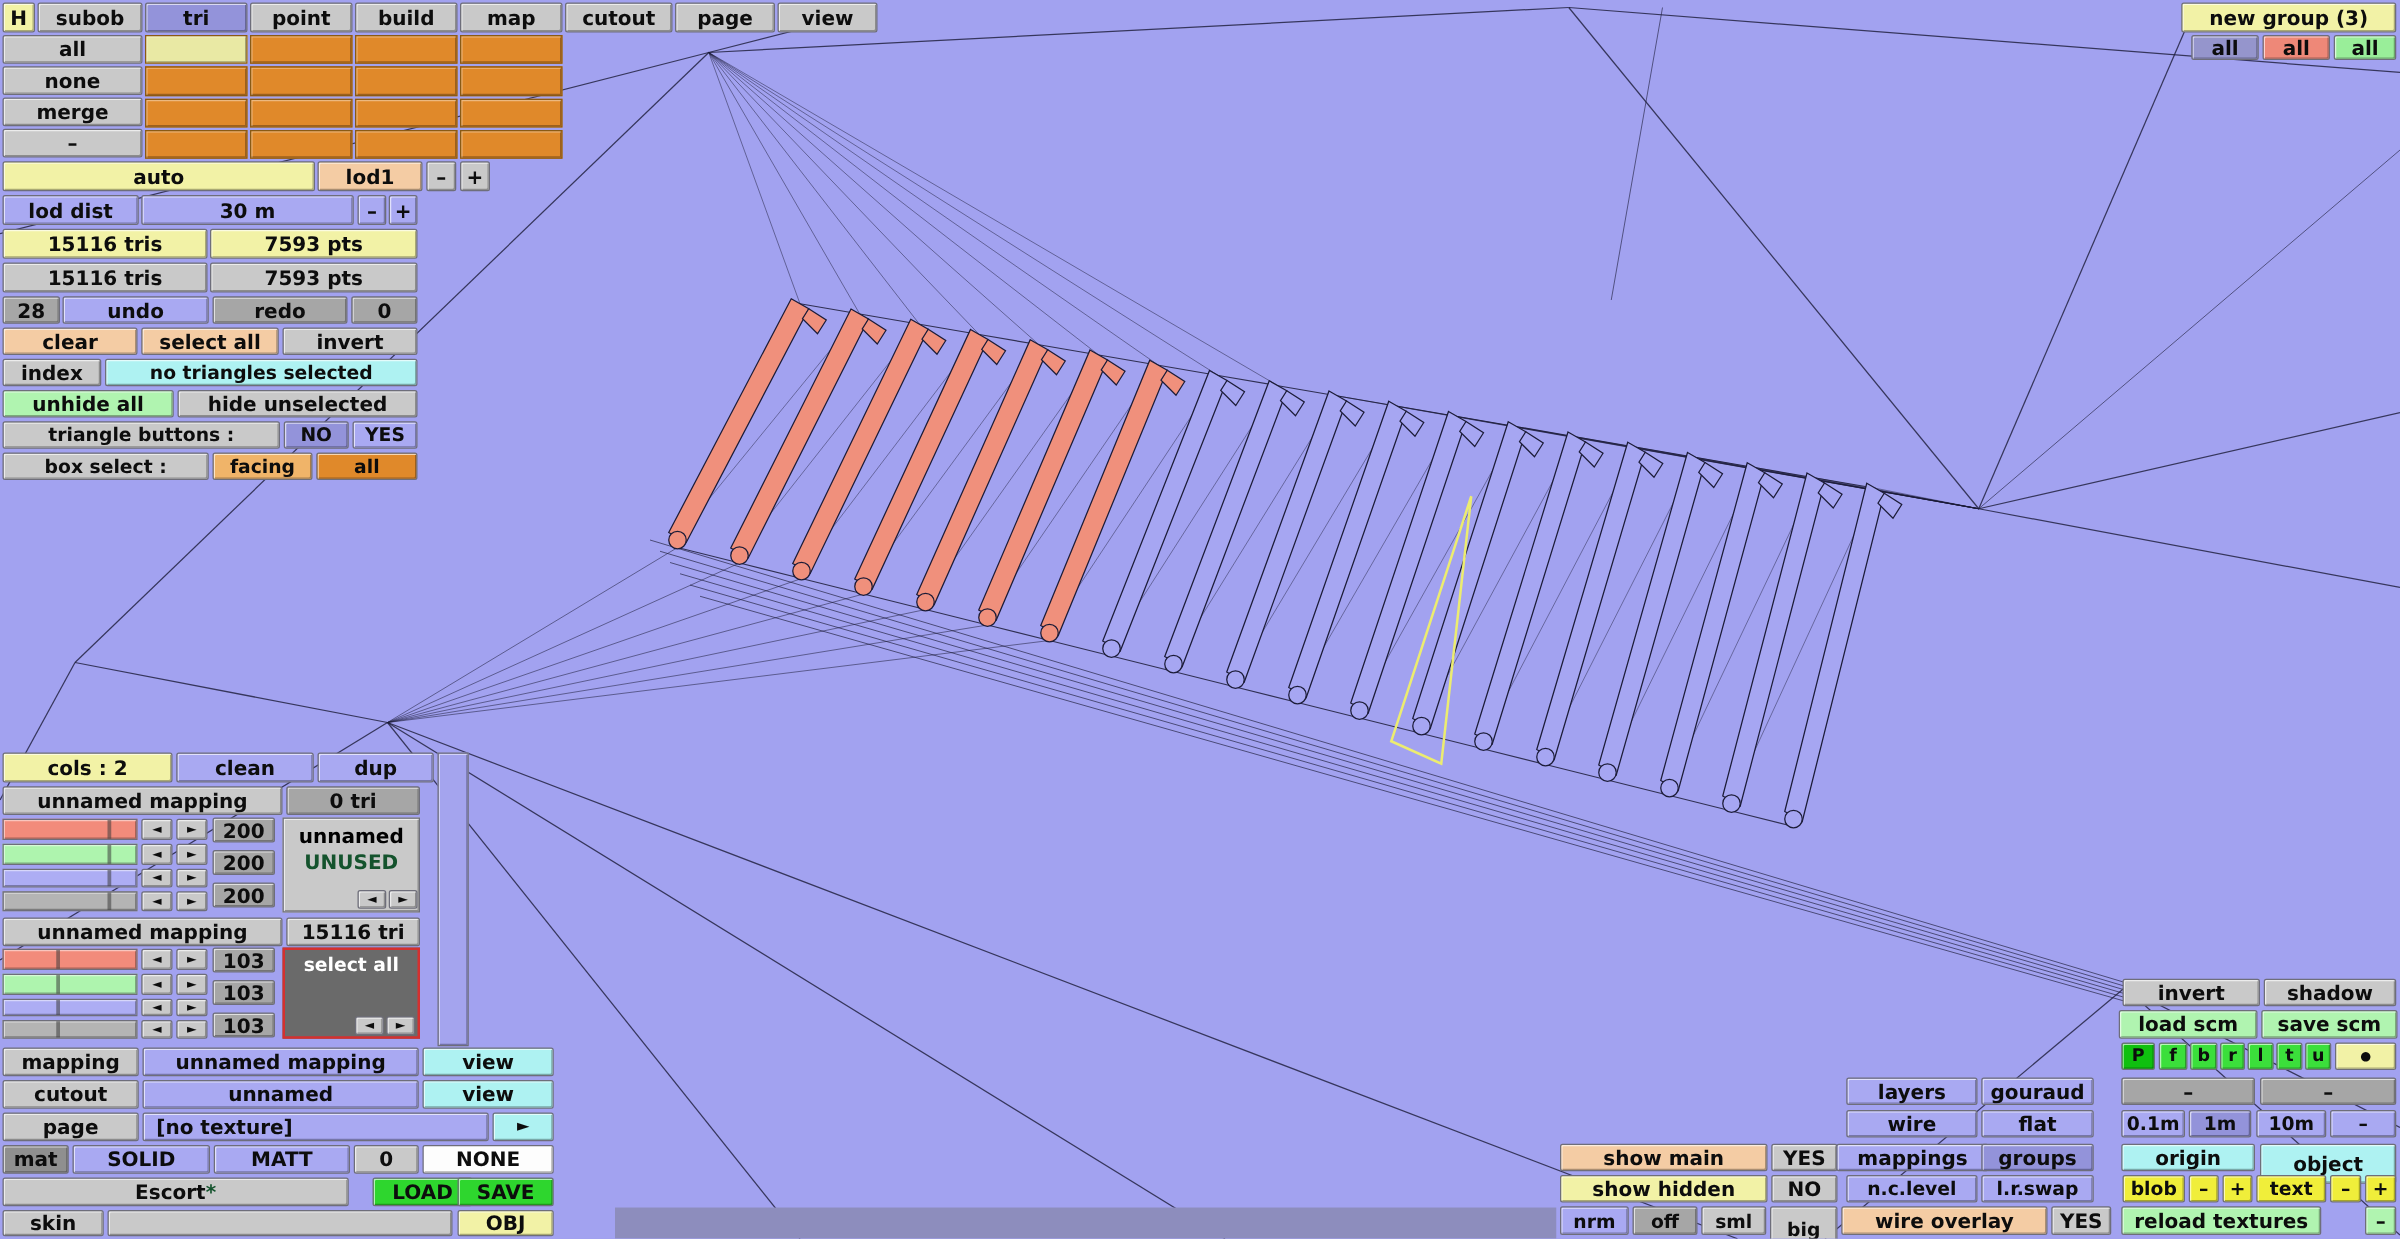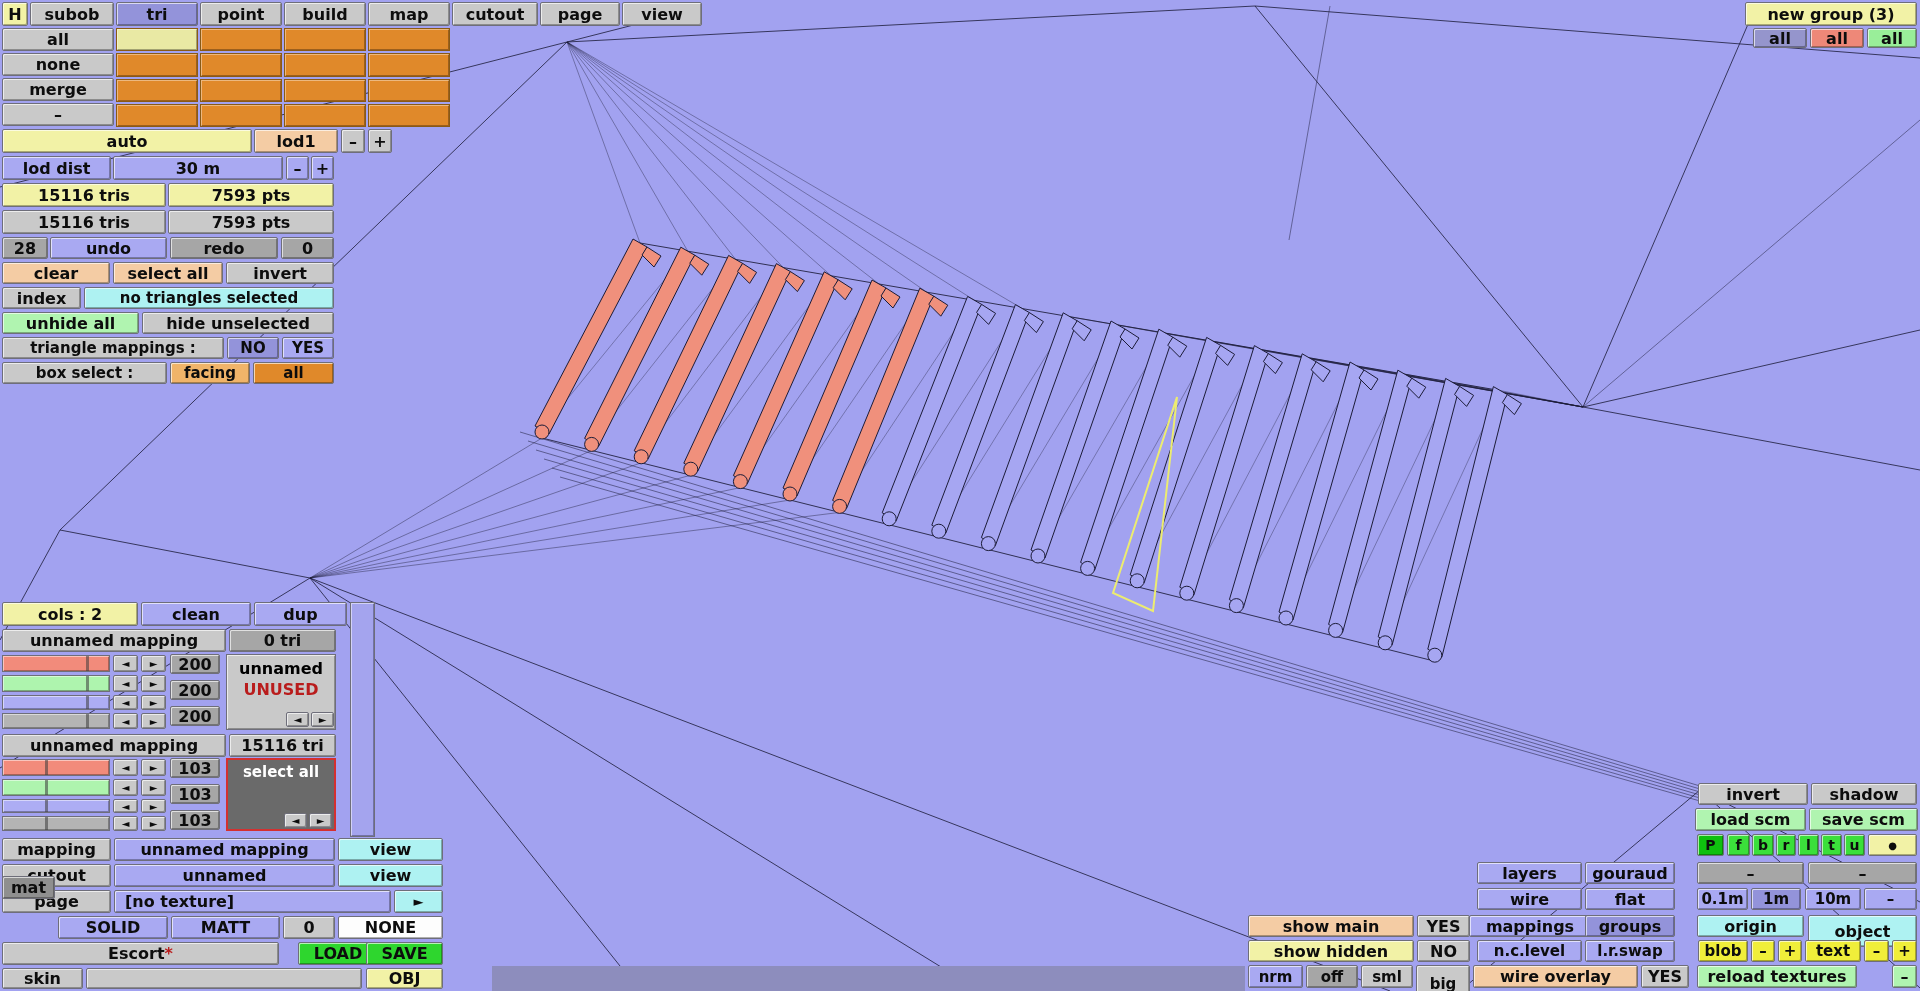--- a/index.html
+++ b/index.html
@@ -12,21 +12,21 @@
      white-space:nowrap;overflow:hidden;z-index:2;}
   .fs14{font-size:14px}.fs15{font-size:15px}.fs13{font-size:13px}.fs10{font-size:10px}
   .gy{background:#c9c9c9}.gy2{background:#a6a6a6}.dk{background:#8f8f8f}
   .yl{background:#f2f2a6}.ylb{background:#f0ee3a}
   .pe{background:#f4cca4}
   .or{background:#e0892a}.orl{background:#f0b469}
   .bl{background:#a9a9f2}.bls{background:#9393da}
   .cy{background:#aef2f2}
   .gn{background:#b0f4b0}.gnb{background:#2ed62e}.gnd{background:#0fc00f}.gns{background:#3bdf3b}
   .wh{background:#fdfdfd}
-  .red-text{color:#b91c1c}
+  .red-text{color:#14532d}
   .swgrid{position:absolute;left:116px;top:28px;width:334px;height:99px;display:grid;z-index:2;
      grid-template-columns:repeat(4,1fr);grid-template-rows:repeat(4,1fr);gap:2px;}
   .swgrid div{border:1px solid #8a5a14;box-shadow:inset 1px 1px 0 rgba(255,255,255,.4),inset -1px -1px 0 rgba(0,0,0,.3);}
   .sw-o{background:#e0892a}.sw-y{background:#e9e9a4}
   .track{position:absolute;box-sizing:border-box;border:1px solid #6e6e7a;z-index:2;
      box-shadow:inset 1px 1px 0 rgba(255,255,255,.5), inset -1px -1px 0 rgba(0,0,0,.3);}
   .notch{position:absolute;top:0;bottom:0;width:3px;background:rgba(60,60,60,.55);}
   .selbox{position:absolute;box-sizing:border-box;background:#6a6a6a;border:2px solid #d43030;z-index:2;
      color:#fff;font:700 15px "DejaVu Sans",sans-serif;}
   .infobox{position:absolute;box-sizing:border-box;background:#c9c9c9;border:1px solid #6e6e7a;z-index:2;
@@ -265,21 +265,21 @@
   <div class="b pe" style="left:2px;top:262px;width:108px;height:22px">clear</div>
   <div class="b pe" style="left:113px;top:262px;width:110px;height:22px">select all</div>
   <div class="b gy" style="left:226px;top:262px;width:108px;height:22px">invert</div>
 
   <div class="b gy" style="left:2px;top:287px;width:79px;height:22px">index</div>
   <div class="b cy fs15" style="left:84px;top:287px;width:250px;height:22px">no triangles selected</div>
 
   <div class="b gn" style="left:2px;top:312px;width:137px;height:22px">unhide all</div>
   <div class="b gy" style="left:142px;top:312px;width:192px;height:22px">hide unselected</div>
 
-  <div class="b gy fs15" style="left:2px;top:337px;width:222px;height:22px">triangle mappings :</div>
+  <div class="b gy fs15" style="left:2px;top:337px;width:222px;height:22px">triangle buttons :</div>
   <div class="b bls fs15" style="left:227px;top:337px;width:52px;height:22px">NO</div>
   <div class="b bl fs15" style="left:282px;top:337px;width:52px;height:22px">YES</div>
 
   <div class="b gy fs15" style="left:2px;top:362px;width:165px;height:22px">box select :</div>
   <div class="b orl fs15" style="left:170px;top:362px;width:80px;height:22px">facing</div>
   <div class="b or fs15" style="left:253px;top:362px;width:81px;height:22px">all</div>
 
   <div class="b yl" style="left:2px;top:602px;width:136px;height:24px">cols : 2</div>
   <div class="b bl" style="left:141px;top:602px;width:110px;height:24px">clean</div>
   <div class="b bl" style="left:254px;top:602px;width:93px;height:24px">dup</div>
@@ -357,21 +357,21 @@
   <div class="b cy" style="left:338px;top:838px;width:105px;height:23px">view</div>
 
   <div class="b gy" style="left:2px;top:864px;width:109px;height:23px">cutout</div>
   <div class="b bl" style="left:114px;top:864px;width:221px;height:23px">unnamed</div>
   <div class="b cy" style="left:338px;top:864px;width:105px;height:23px">view</div>
 
   <div class="b gy" style="left:2px;top:890px;width:109px;height:23px">page</div>
   <div class="b bl" style="left:114px;top:890px;width:277px;height:23px;justify-content:flex-start;padding-left:10px">[no texture]</div>
   <div class="b cy fs13" style="left:394px;top:890px;width:49px;height:23px">►</div>
 
-  <div class="b dk" style="left:2px;top:876px;width:53px;height:23px">mat</div>
+  <div class="b dk" style="left:2px;top:916px;width:53px;height:23px">mat</div>
   <div class="b bl" style="left:58px;top:916px;width:110px;height:23px">SOLID</div>
   <div class="b bl" style="left:171px;top:916px;width:109px;height:23px">MATT</div>
   <div class="b gy" style="left:283px;top:916px;width:52px;height:23px">0</div>
   <div class="b wh" style="left:338px;top:916px;width:105px;height:23px">NONE</div>
 
   <div class="b gy" style="left:2px;top:942px;width:277px;height:23px">
     <span>Escort</span>
       <span class="red-text">*</span>
   </div>
   <div class="b gnb" style="left:298px;top:942px;width:80px;height:23px">LOAD</div>

